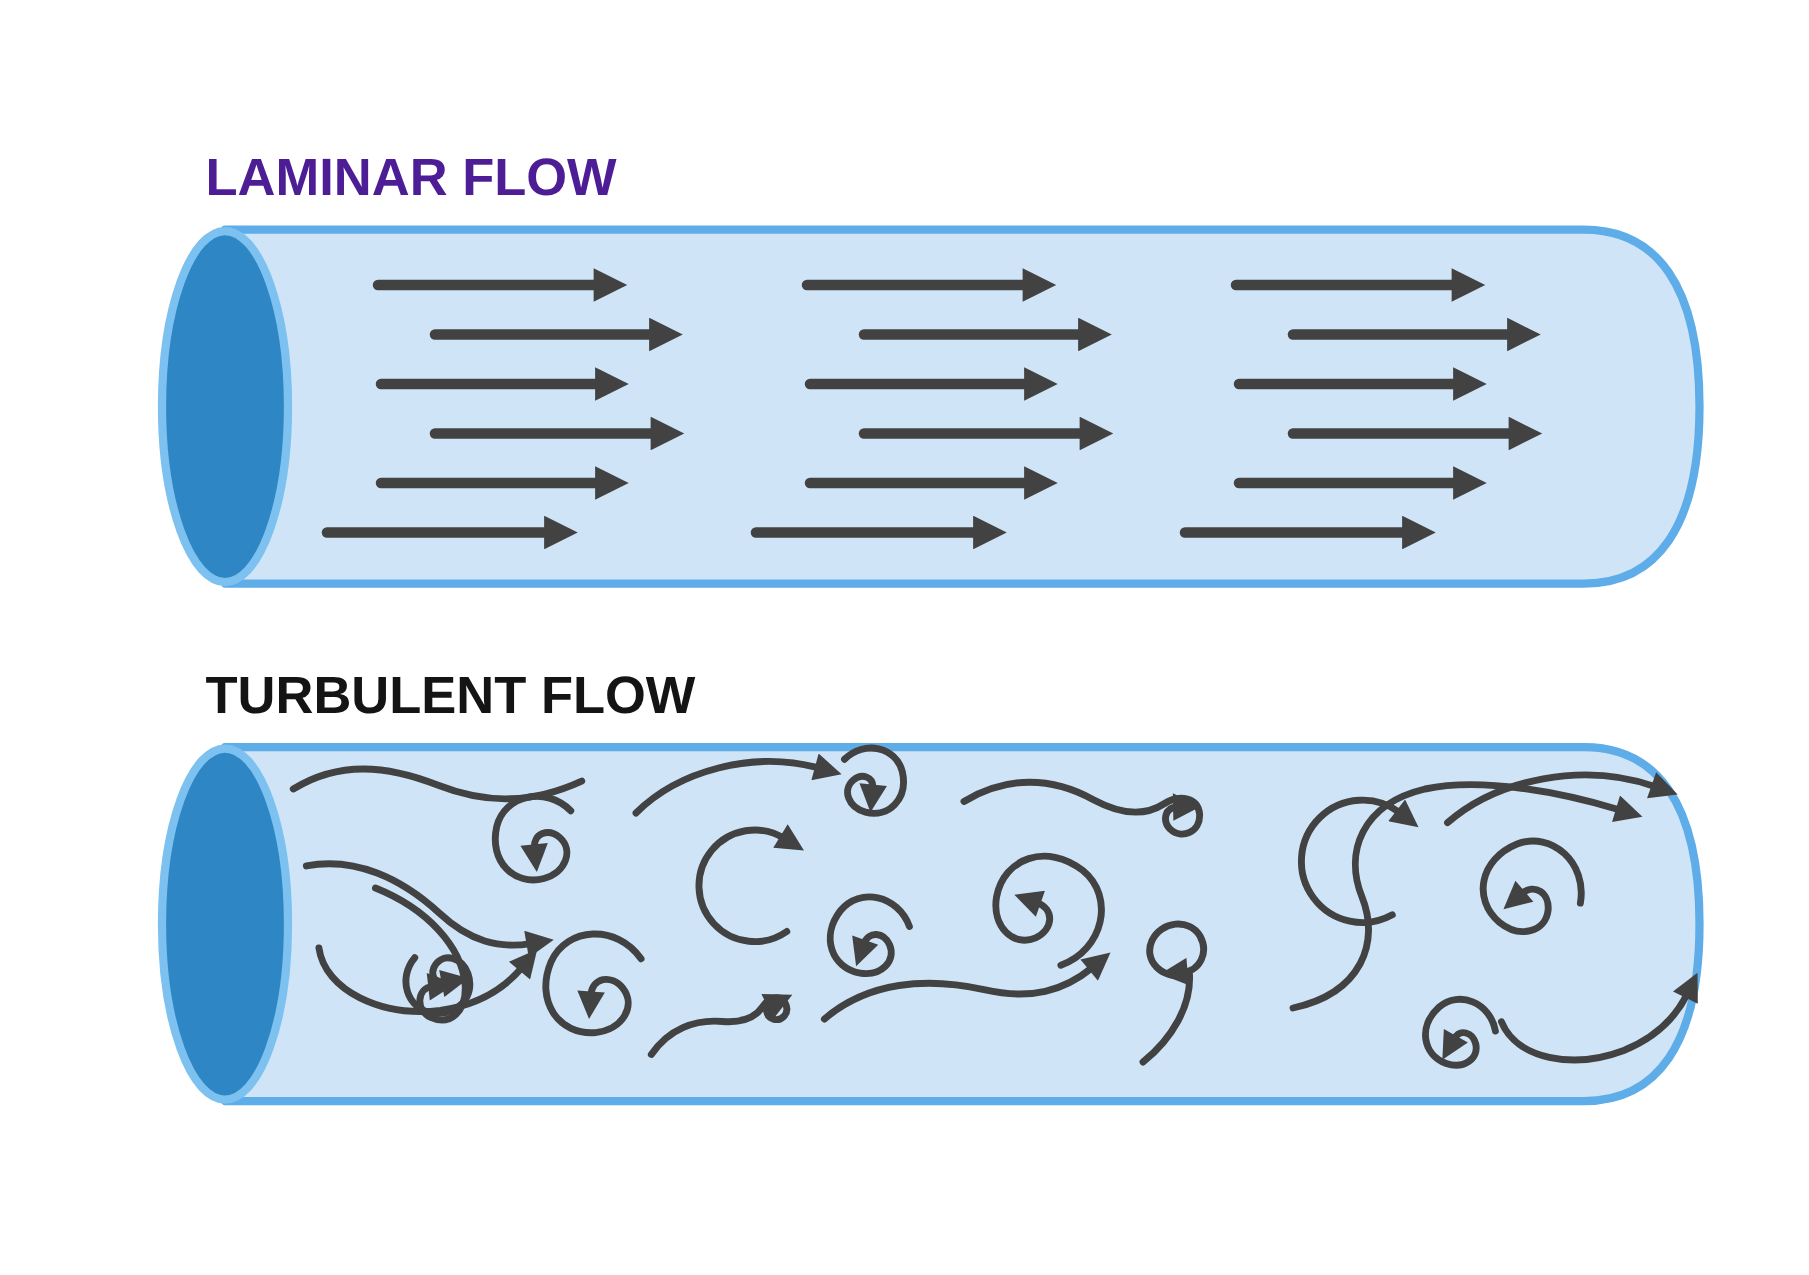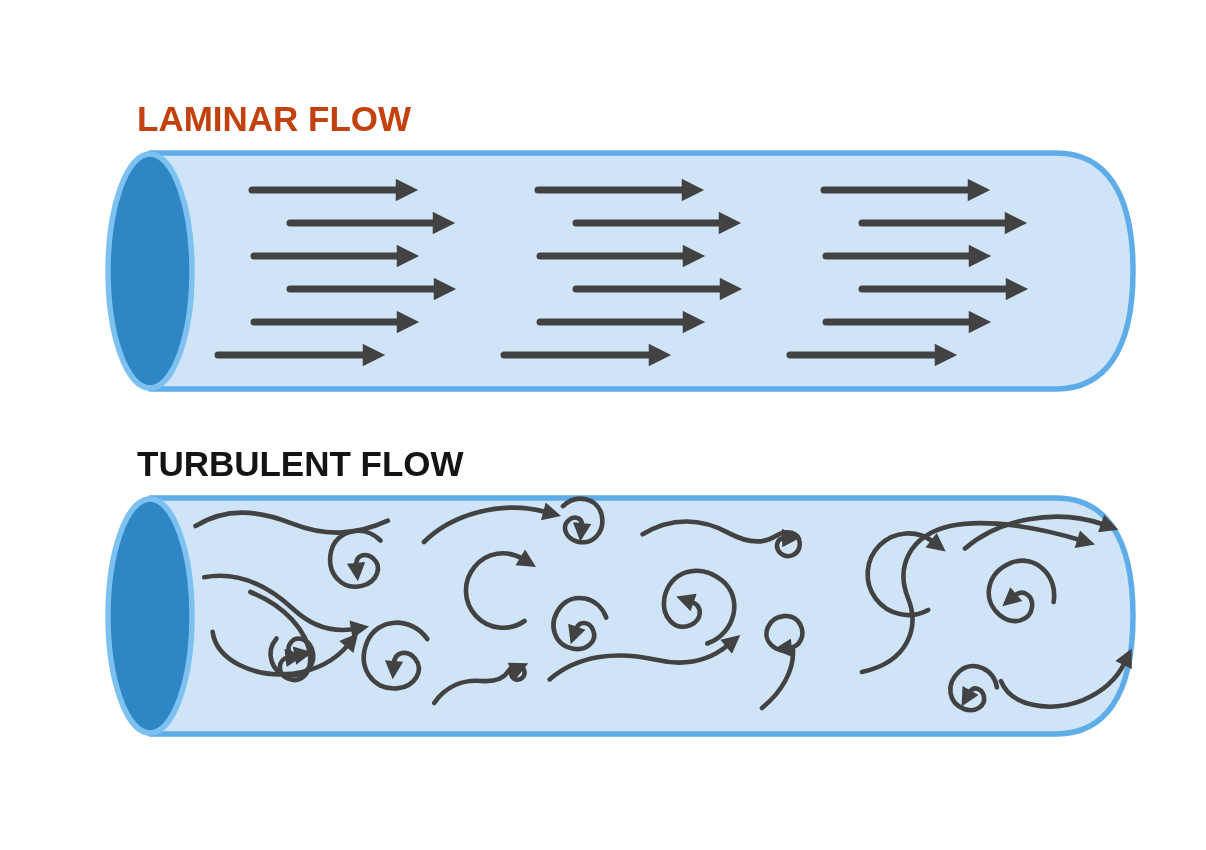--- a/index.html
+++ b/index.html
@@ -80,16 +80,16 @@
         <path d="M 0 10 C 8 38 48 50 86 40 C 110 33 126 20 136 4" fill="none" stroke="#424242" stroke-width="4.6" stroke-linecap="round" transform="translate(214 622) rotate(8) scale(1 1)" marker-end="url(#head-s)"></path>
         <path d="M 50 10 C 34 -6 8 0 3 20 C -2 42 14 58 33 53 C 47 49 52 35 43 27 C 36 21 26 24 27 34" fill="none" stroke="#424242" stroke-width="3.6799999999999997" stroke-linecap="round" transform="translate(368 616) rotate(10) scale(1.25 1.25)" marker-end="url(#head-s)"></path>
         <path d="M 50 10 C 34 -6 8 0 3 20 C -2 42 14 58 33 53 C 47 49 52 35 43 27 C 36 21 26 24 27 34" fill="none" stroke="#424242" stroke-width="5.749999999999999" stroke-linecap="round" transform="translate(272 679) rotate(-95) scale(0.8 0.8)" marker-end="url(#head-s)"></path>
         <path d="M 0 22 C 26 2 56 0 84 12 C 106 21 120 18 130 10 C 140 2 152 4 154 14 C 156 26 144 32 136 26 C 130 21 131 12 139 11" fill="none" stroke="#424242" stroke-width="7.419354838709677" stroke-linecap="round" transform="translate(430 690) rotate(-18) scale(0.62 0.62)" marker-end="url(#head-s)"></path>
         <path d="M 0 10 C 28 -8 62 -6 94 6 C 120 16 140 13 158 2" fill="none" stroke="#424242" stroke-width="4" stroke-linecap="round" transform="translate(548 668) rotate(-8) scale(1.15 1.15)" marker-end="url(#head-s)"></path>
         <path d="M 50 10 C 34 -6 8 0 3 20 C -2 42 14 58 33 53 C 47 49 52 35 43 27 C 36 21 26 24 27 34" fill="none" stroke="#424242" stroke-width="5.411764705882352" stroke-linecap="round" transform="translate(967 656) rotate(35) scale(0.85 0.85)" marker-end="url(#head-s)"></path>
         <path d="M 0 10 C 8 38 48 50 86 40 C 110 33 126 20 136 4" fill="none" stroke="#424242" stroke-width="4.999999999999999" stroke-linecap="round" transform="translate(1000 672) rotate(-6) scale(0.92 0.92)" marker-end="url(#head-s)"></path>
       </g>
   </svg>
 
-  <h2 class="flow-title" id="laminar-title" style="color: #c2410c;">LAMINAR FLOW</h2>
+  <h2 class="flow-title" id="laminar-title" style="color: #4c1d95;">LAMINAR FLOW</h2>
 
   <h2 class="flow-title" id="turbulent-title" style="color: rgb(20, 20, 20);">TURBULENT FLOW</h2>
 </div>
 
 </body></html>

